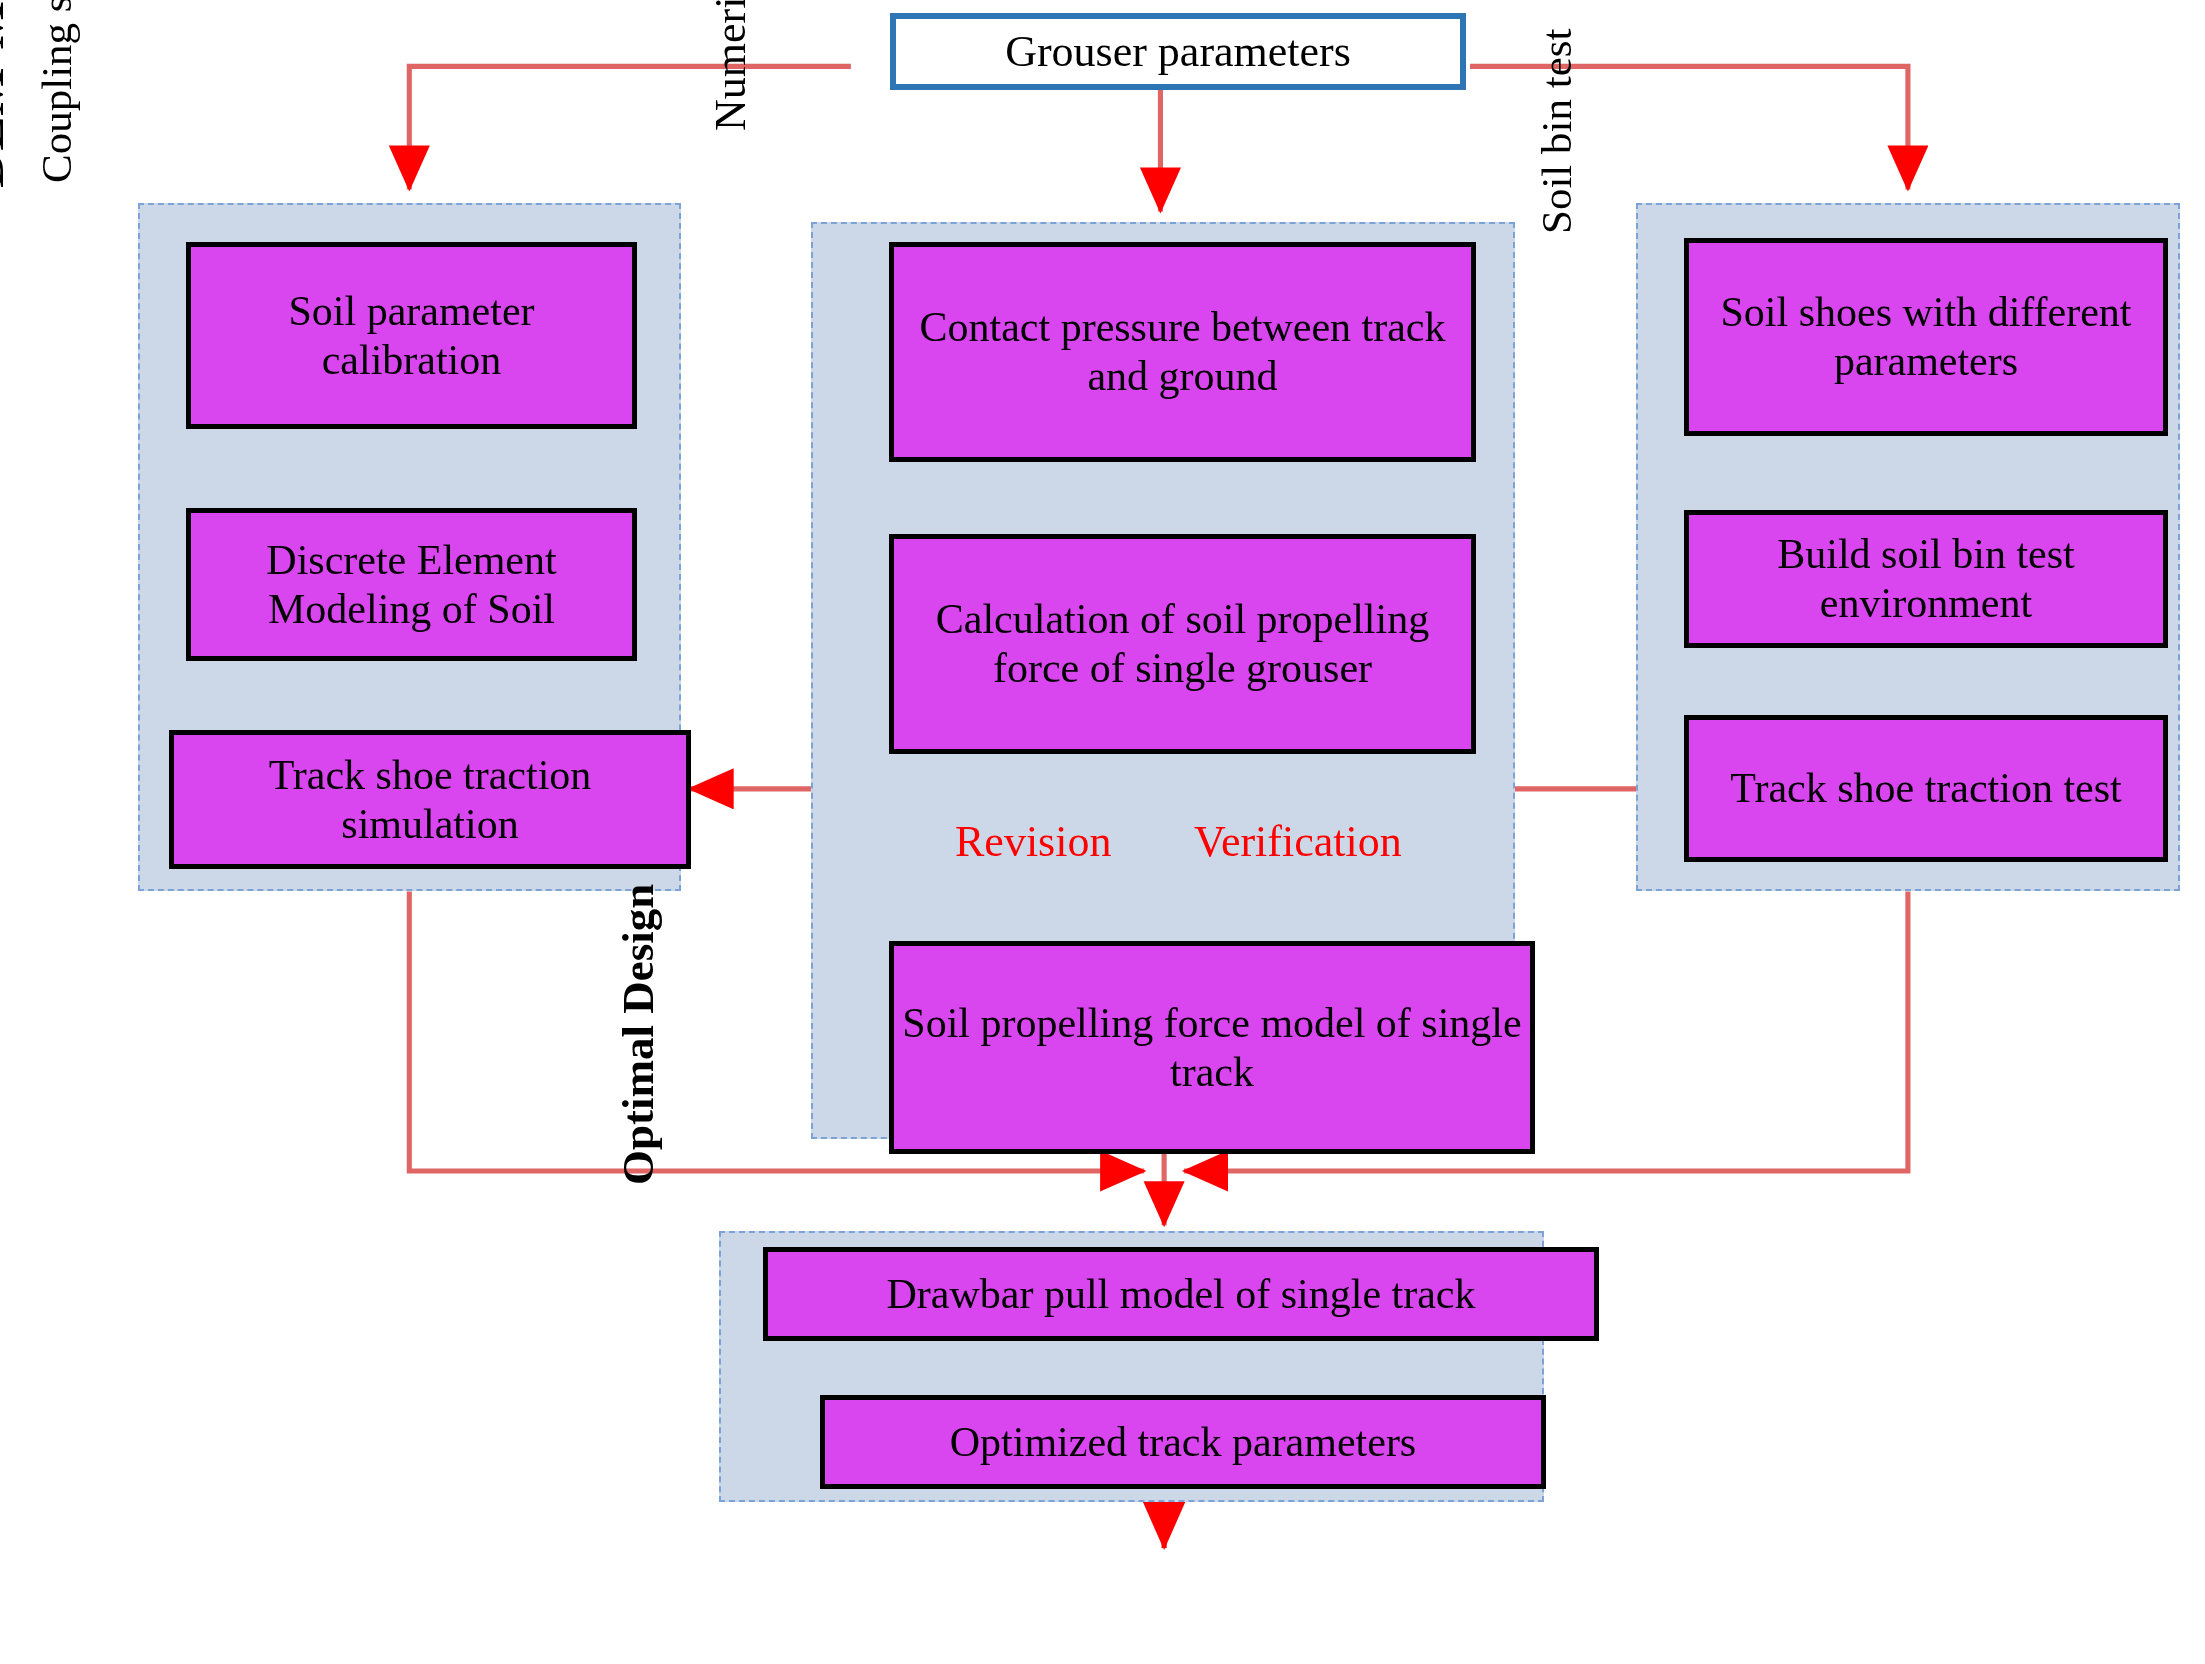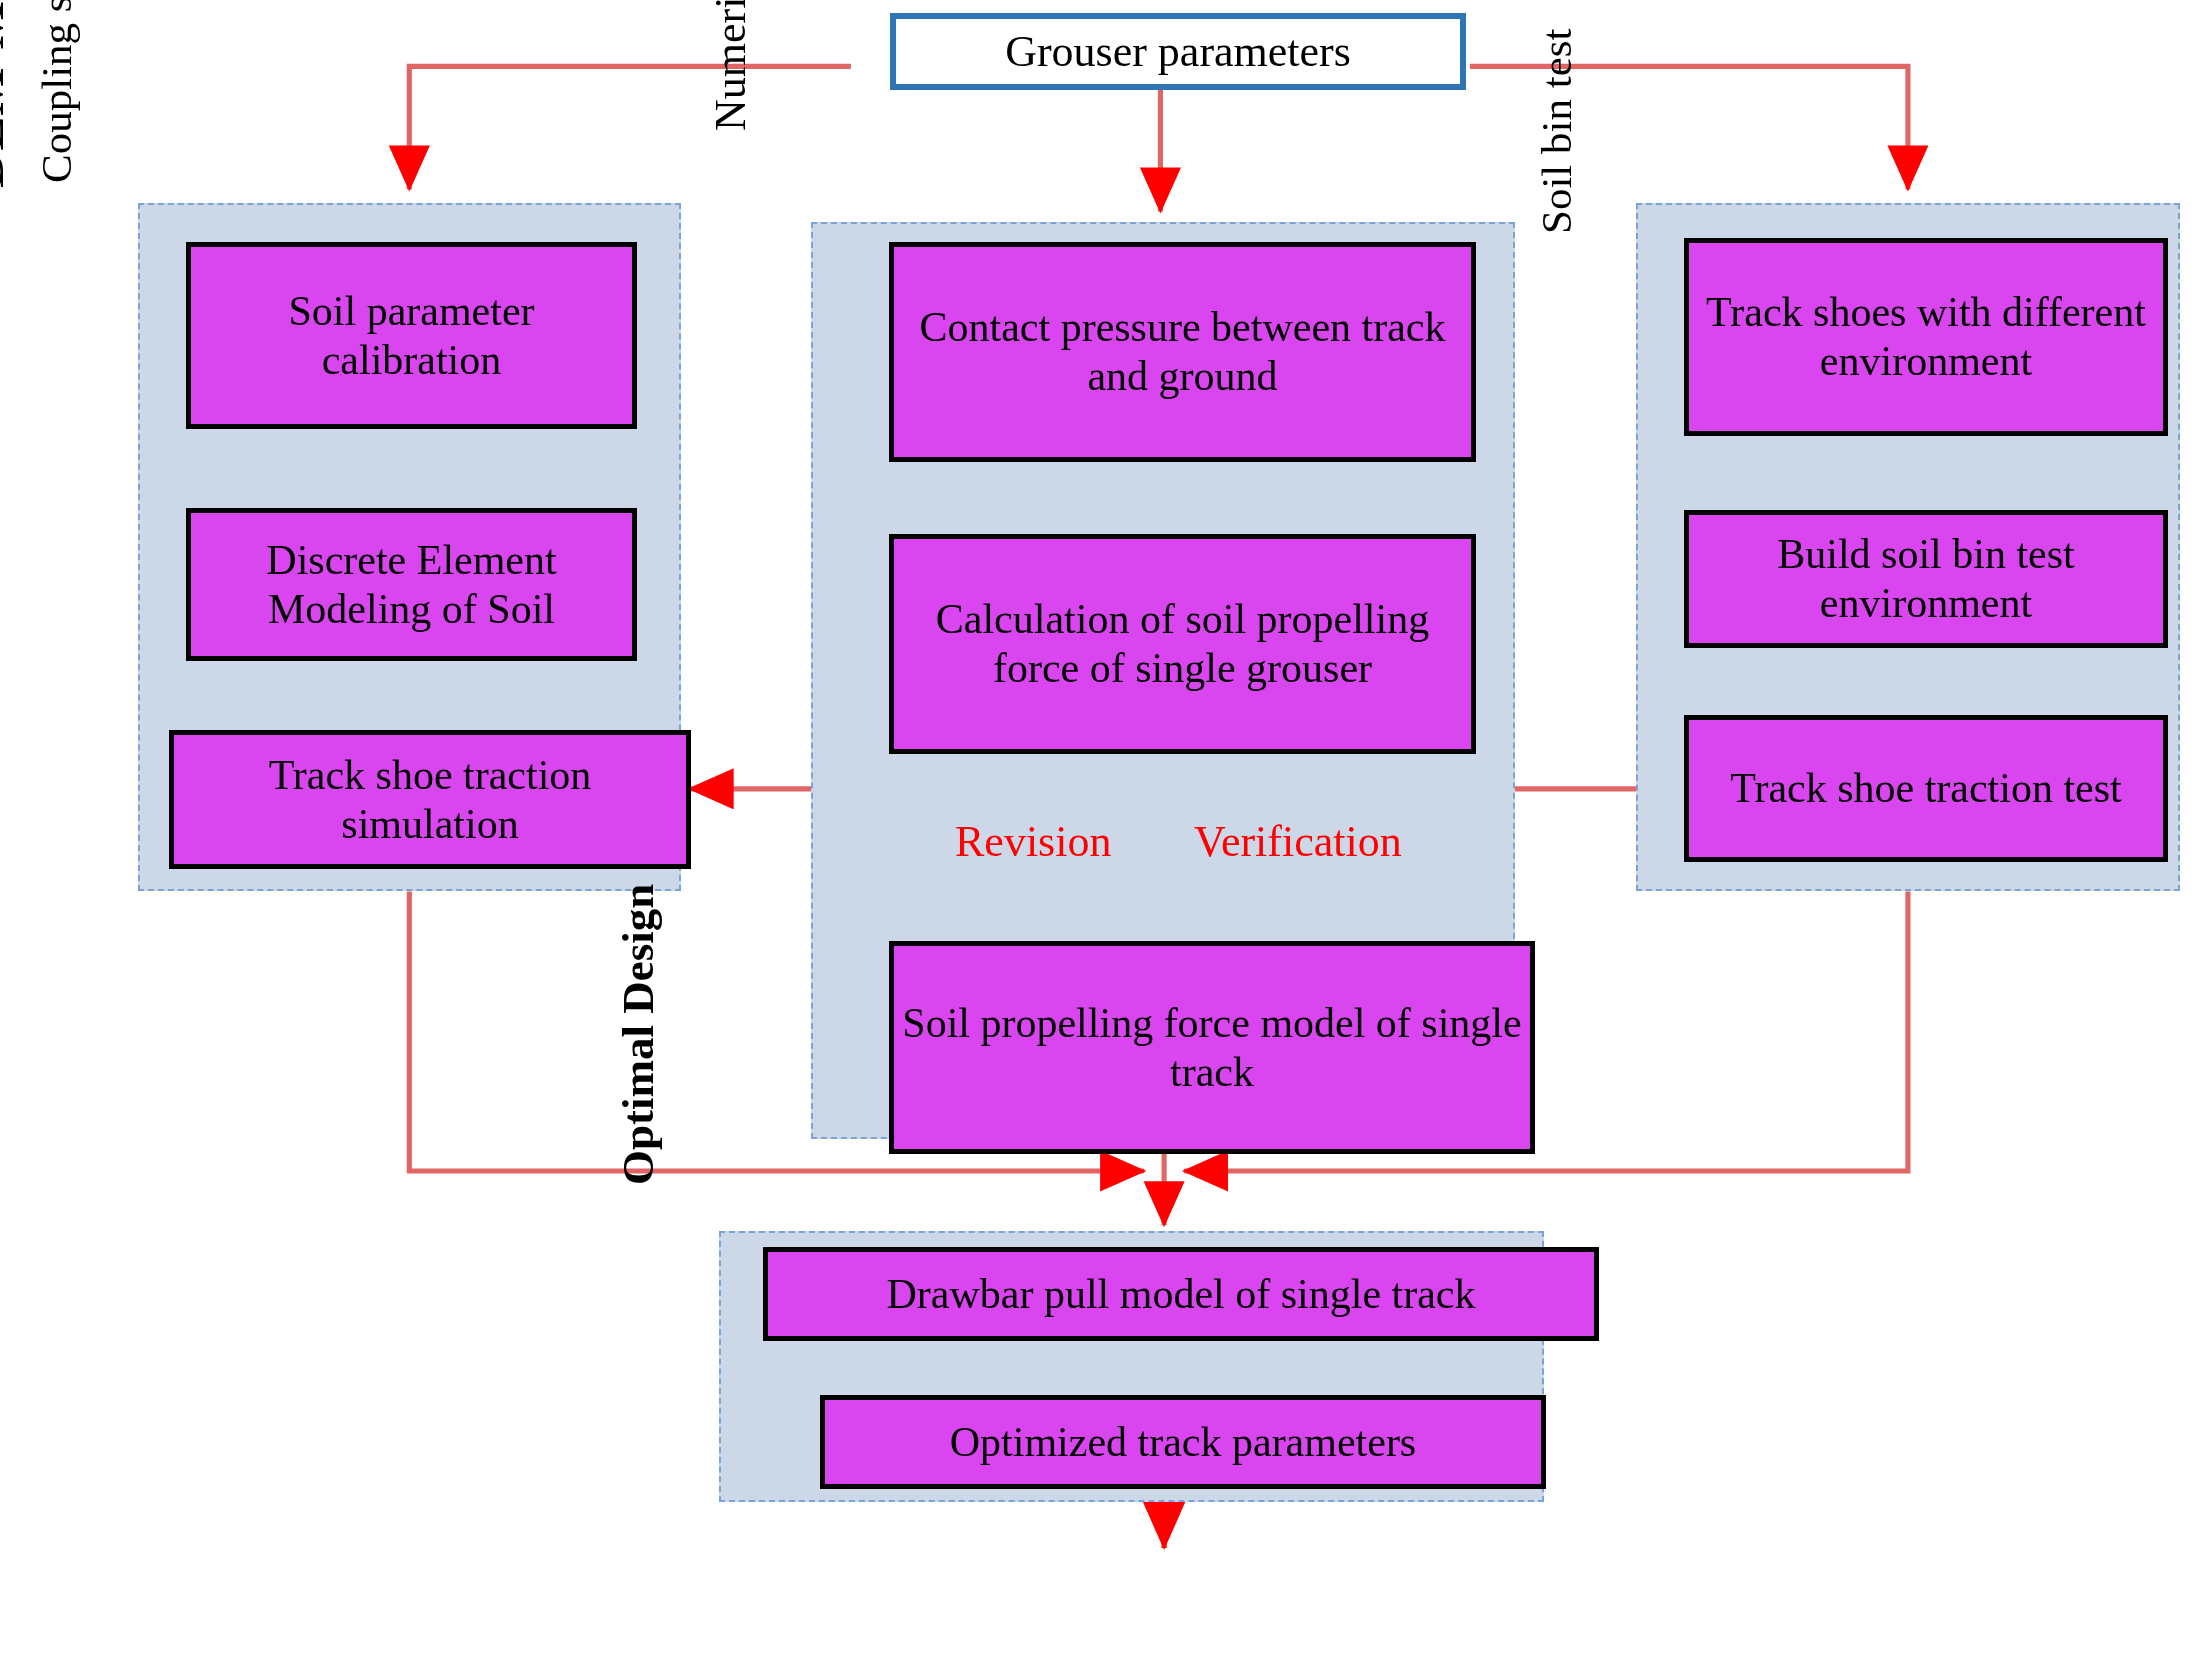--- a/index.html
+++ b/index.html
@@ -118,21 +118,21 @@
     <span>Verification</span>
   </span>
 
   <div class="panel" style="left:1636px;top:203px;width:544px;height:688px;"></div>
 
   <div class="vlabel" style="left:1581px;top:293px;height:323px;font-size:43px;">
     <span>Soil bin test</span>
   </div>
 
   <div class="box" style="left:1684px;top:238px;width:484px;height:198px;">
-    <span>Track shoes with different environment</span>
+    <span>Soil shoes with different parameters</span>
   </div>
   <div class="box" style="left:1684px;top:510px;width:484px;height:138px;">
     <span>Build soil bin test environment</span>
   </div>
   <div class="box" style="left:1684px;top:715px;width:484px;height:147px;">
     <span>Track shoe traction test</span>
   </div>
 
   <div class="panel" style="left:719px;top:1231px;width:825px;height:271px;"></div>
 

